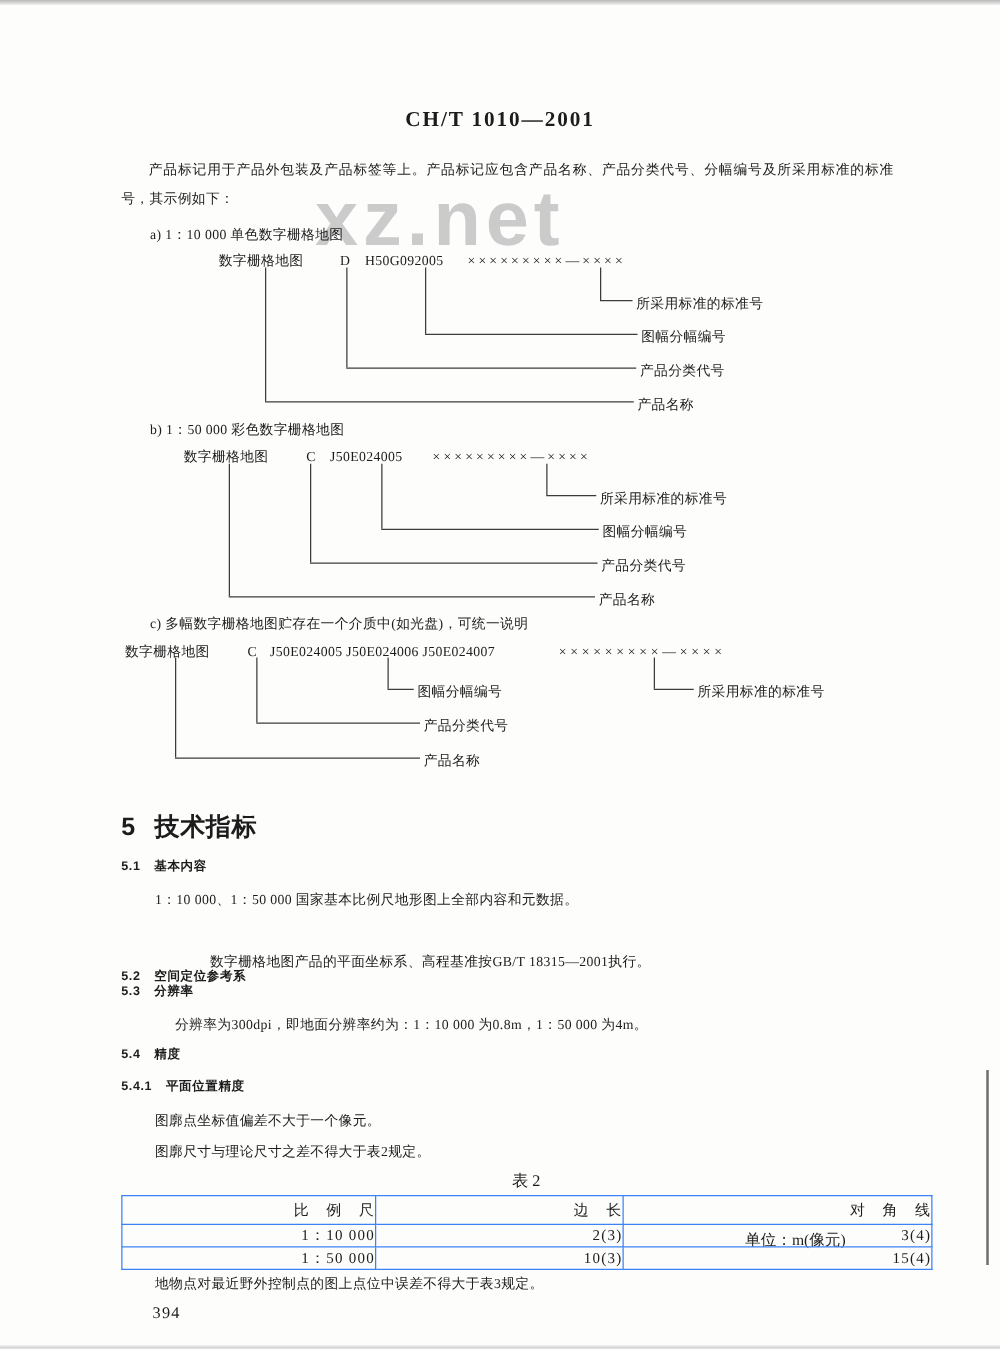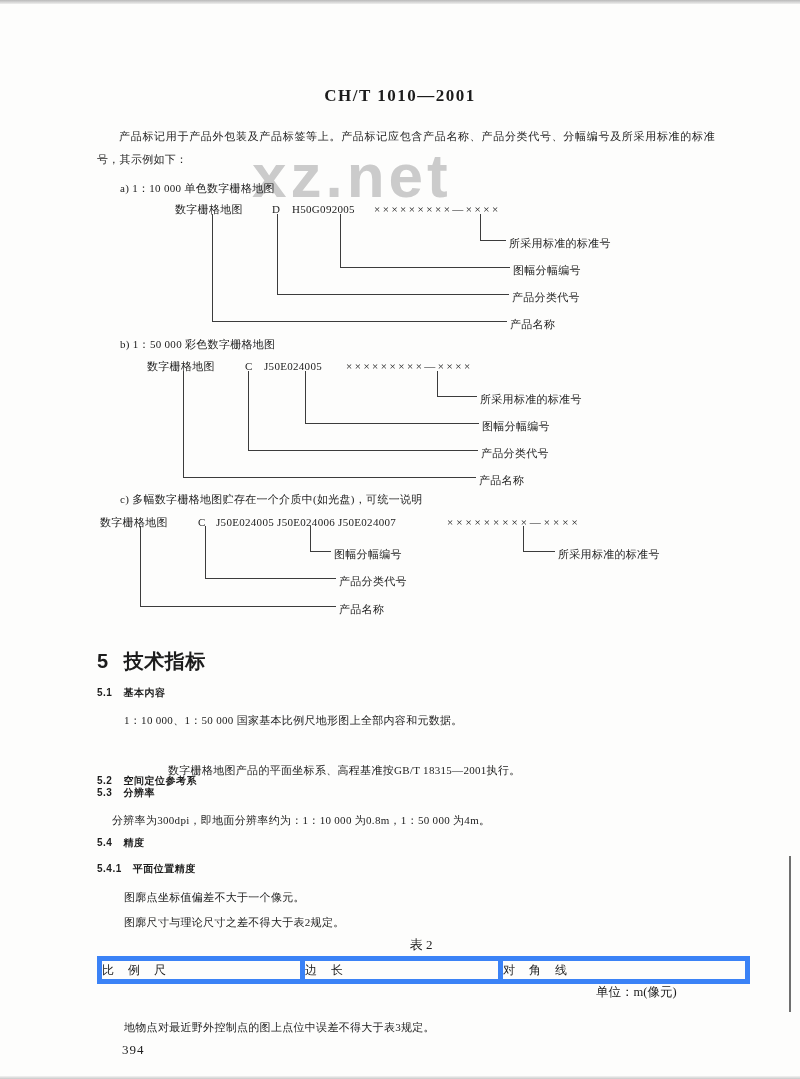--- a/index.html
+++ b/index.html
@@ -34,21 +34,21 @@
   }
   .heading .num { margin-right:11px; }
   .sec5 { font-size:20px; }
   .sec5 .num { margin-right:15px; }
   .intro { width:618px; text-align:justify; text-indent:2em; }
   .nowrap { white-space:nowrap; }
   .xs { letter-spacing:2.5px; white-space:nowrap; }
   .xs-wide { letter-spacing:3px; white-space:nowrap; }
   .t2 { border-collapse:collapse; width:648px; font-size:12px; table-layout:fixed; }
   .t2 th, .t2 td {
-    border:5px solid #3b82f6; text-align:left; vertical-align:middle;
+    border:1px solid #3b82f6; text-align:right; vertical-align:middle;
     font-weight:normal; padding:0; letter-spacing:1px;
   }
   .t2 th { height:23px; }
   .t2 td { height:18px; }
   .caption { font-size:13px; }
   .scan-top {
     position:absolute; z-index:3; left:0; top:0; width:800px; height:4px;
     background:linear-gradient(to bottom, #b9b9b9, #efefee);
   }
   .scan-right {
@@ -152,21 +152,21 @@
 <div class="abs body-text nowrap" style="left:124px; top:709px;">1：10 000、1：50 000 国家基本比例尺地形图上全部内容和元数据。</div>
 
 <div class="abs heading" style="left:97px; top:736px;margin-top:38px;">
   <span class="num">5.2</span><span>空间定位参考系</span>
 </div>
 <div class="abs body-text nowrap" style="left:124px; top:759px;margin-left:44px;">数字栅格地图产品的平面坐标系、高程基准按GB/T 18315—2001执行。</div>
 
 <div class="abs heading" style="left:97px; top:786px;">
   <span class="num">5.3</span><span>分辨率</span>
 </div>
-<div class="abs body-text nowrap" style="left:112px; top:809px;">分辨率为300dpi，即地面分辨率约为：1：10 000 为0.8m，1：50 000 为4m。</div>
+<div class="abs body-text nowrap" style="left:140px; top:809px;">分辨率为300dpi，即地面分辨率约为：1：10 000 为0.8m，1：50 000 为4m。</div>
 
 <div class="abs heading" style="left:97px; top:836px;">
   <span class="num">5.4</span><span>精度</span>
 </div>
 
 <div class="abs heading" style="left:97px; top:862px;">
   <span class="num">5.4.1</span><span>平面位置精度</span>
 </div>
 <div class="abs body-text nowrap" style="left:124px; top:886px;">图廓点坐标值偏差不大于一个像元。</div>
 <div class="abs body-text nowrap" style="left:124px; top:911px;">图廓尺寸与理论尺寸之差不得大于表2规定。</div>
@@ -181,18 +181,28 @@
       <col style="width:247px">
     </colgroup>
   <thead>
     <tr>
       <th>比　例　尺</th>
       <th>边　长</th>
       <th>对　角　线</th>
     </tr>
   </thead>
   <tbody>
+    <tr>
+      <td>1：10 000</td>
+      <td>2(3)</td>
+      <td>3(4)</td>
+    </tr>
+    <tr>
+      <td>1：50 000</td>
+      <td>10(3)</td>
+      <td>15(4)</td>
+    </tr>
   </tbody>
 </table>
 
 <div class="abs body-text nowrap" style="left:124px; top:1016px;">地物点对最近野外控制点的图上点位中误差不得大于表3规定。</div>
 
 <div class="abs" style="left:122px; top:1042px; font-size:13px; letter-spacing:1px;">394</div>
 
 </body></html>

